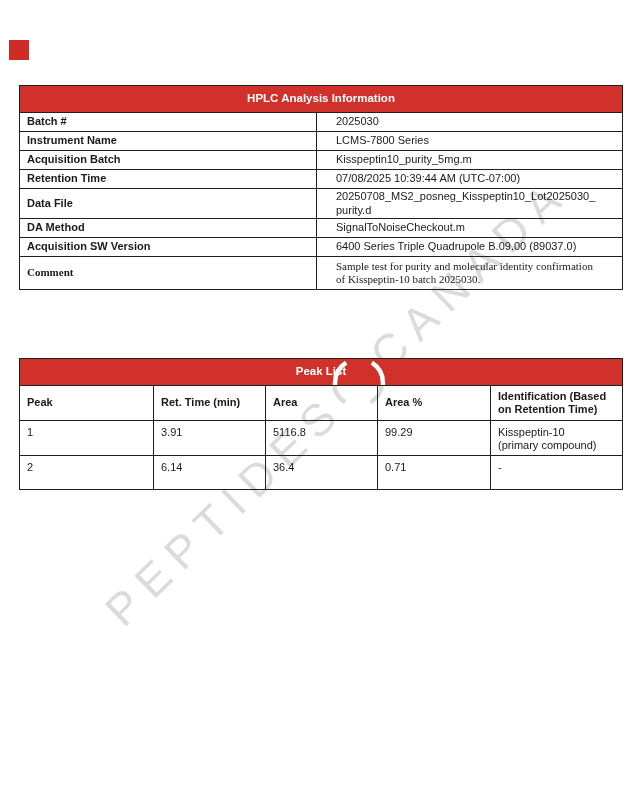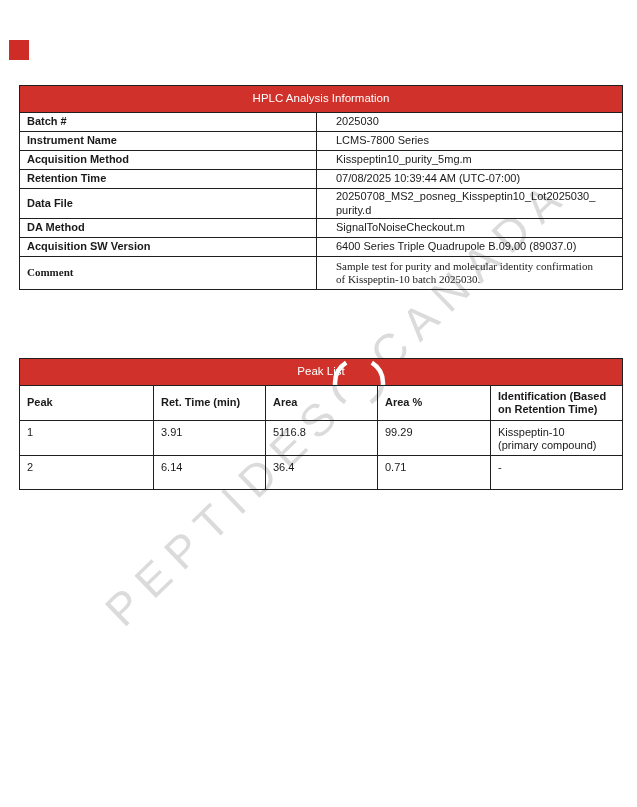--- a/index.html
+++ b/index.html
@@ -27,21 +27,21 @@
   table.tbl{
     position:absolute; left:19px; width:603px;
     border-collapse:collapse; table-layout:fixed; z-index:1;
   }
   .tbl td{
     border:1.5px solid #1f1f1f; font-size:11px; line-height:1.2;
     padding:0 7px; background:transparent; color:#1a1a1a;
     overflow:hidden;
   }
   td.bar{
-    background:#d0312a; color:#ffffff; font-weight:400; text-align:center;
+    background:#d0312a; color:#ffffff; font-weight:700; text-align:center;
     font-size:11.5px; height:26px; padding:0;
   }
   table.info{top:85px;}
   .info tr.rs{height:19px;} .info tr.rd{height:30px;} .info tr.rc{height:33px;font-family:Liberation Serif, serif;}
   .info td.lbl{font-weight:700;}
   .info td.val{white-space:pre-line;padding-left:19px;}
   table.peak{top:358px;}
   .peak tr.hdr{height:35px;}
   .peak tr.body{height:35px;}
   .peak tr.body2{height:34px;}
@@ -79,21 +79,21 @@
     </tr>
     <tr class="rs">
       <td class="lbl">Batch #</td>
       <td class="val">2025030</td>
     </tr>
     <tr class="rs">
       <td class="lbl">Instrument Name</td>
       <td class="val">LCMS-7800 Series</td>
     </tr>
     <tr class="rs">
-      <td class="lbl">Acquisition Method</td>
+      <td class="lbl">Acquisition Batch</td>
       <td class="val">Kisspeptin10_purity_5mg.m</td>
     </tr>
     <tr class="rs">
       <td class="lbl">Retention Time</td>
       <td class="val">07/08/2025 10:39:44 AM (UTC-07:00)</td>
     </tr>
     <tr class="rd">
       <td class="lbl">Data File</td>
       <td class="val">20250708_MS2_posneg_Kisspeptin10_Lot2025030_
 purity.d</td>

